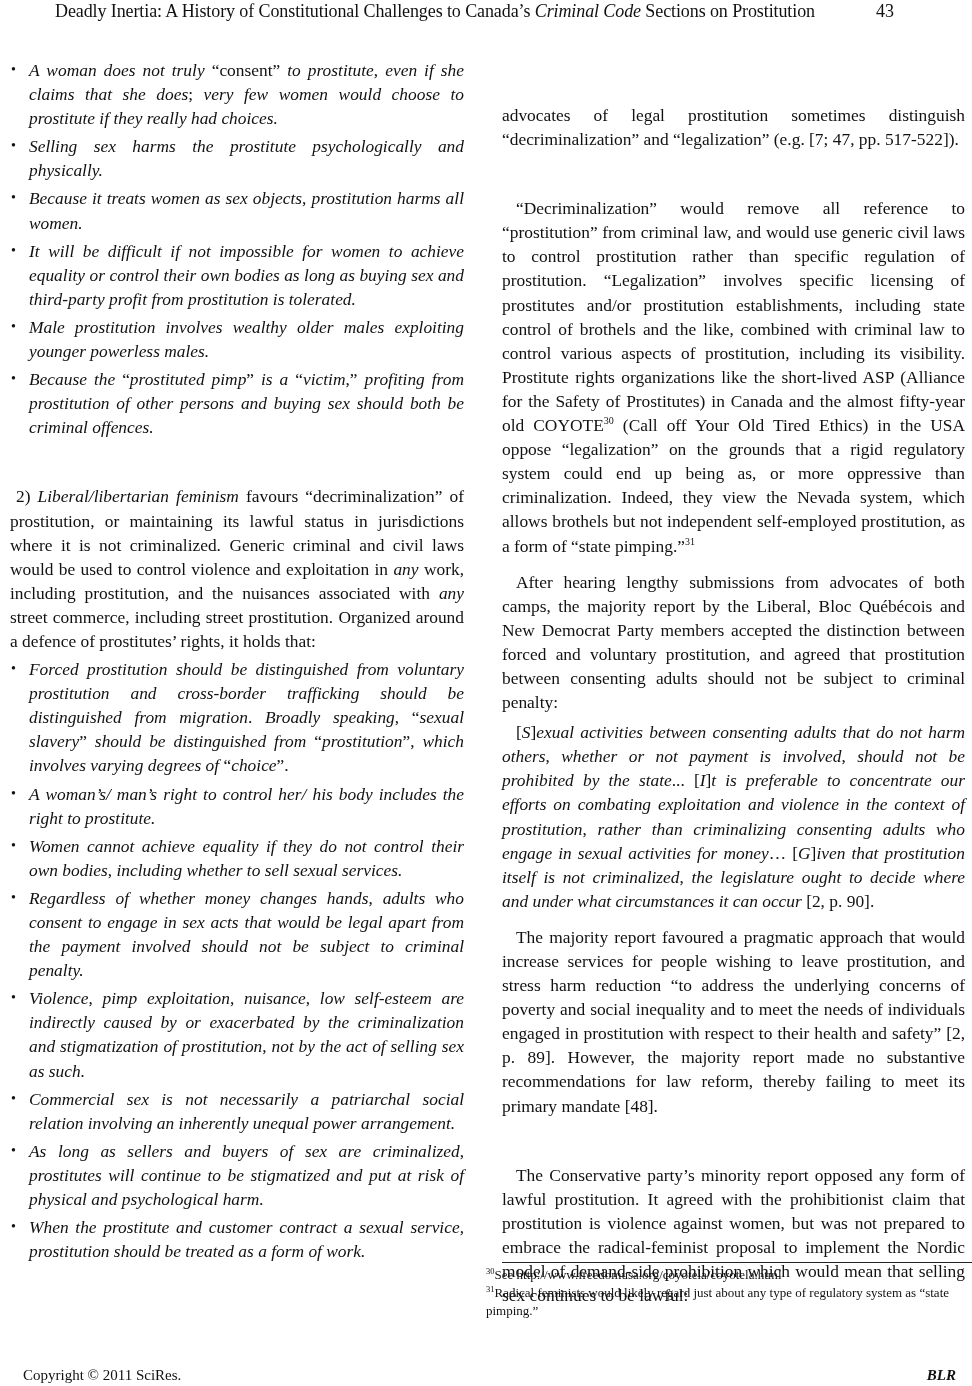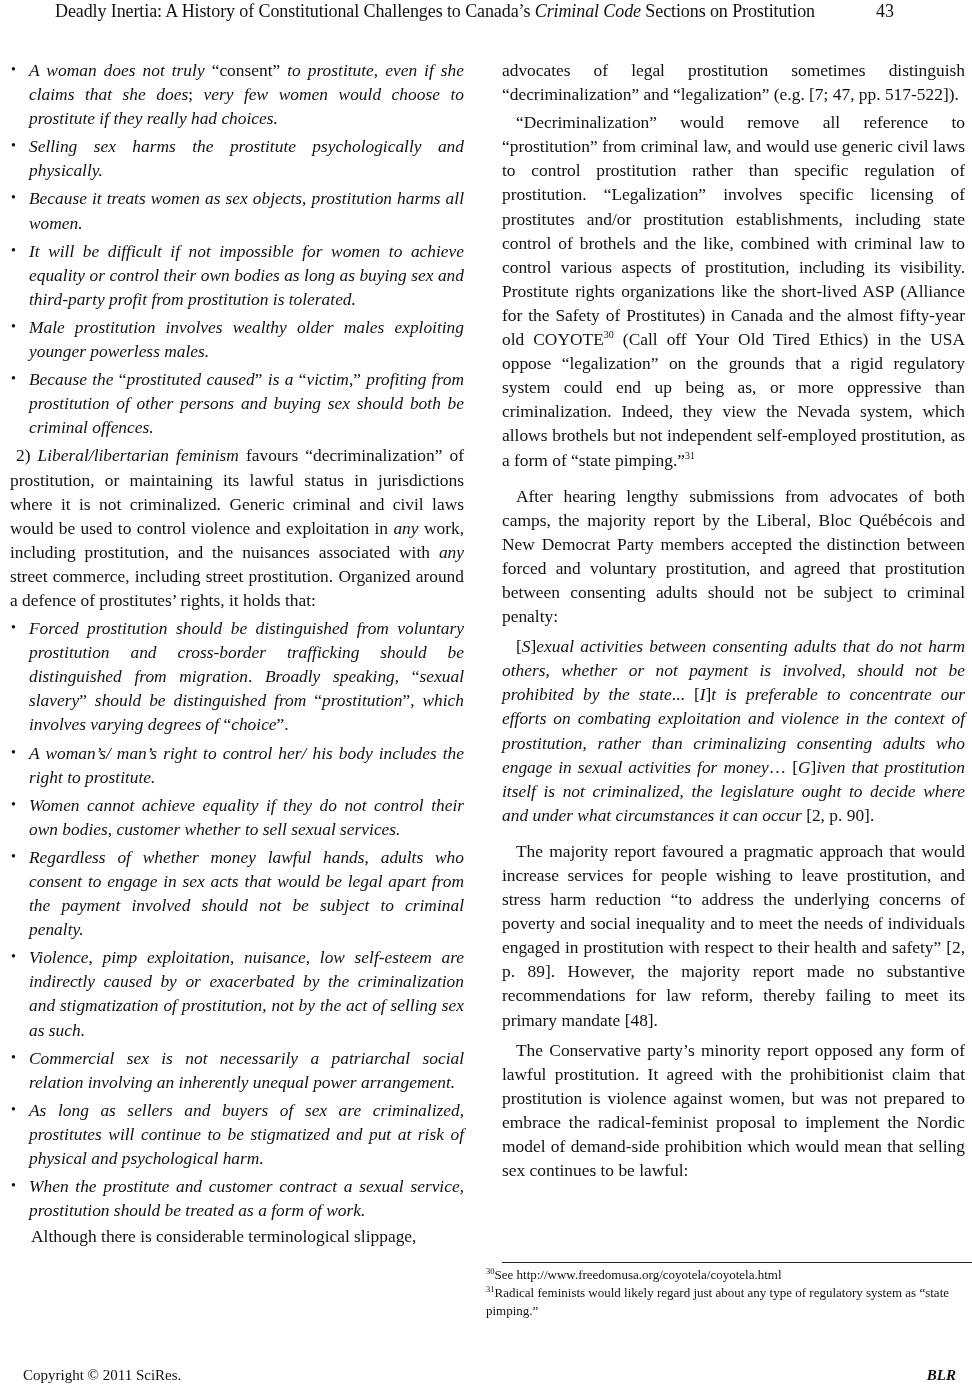--- a/index.html
+++ b/index.html
@@ -17,21 +17,21 @@
   .col {
     position: absolute; top: 58px;
     font-size: 17.4px; line-height: 24.1px;
     text-align: justify;
   }
   .col.left { left: 10px; width: 454px; }
   .col.right { left: 502px; width: 463px; }
   .bullet-item { position: relative; padding-left: 19px; margin-bottom: 4px; }
   .bullet-item .dot { position: absolute; left: 1px; top: 0; font-style: normal; font-size: 14px; }
   .bullet-item .btxt { display: block; font-style: italic; }
-  .para { text-indent: 14px; margin-bottom: 4px; }
+  .para { text-indent: 14px; margin-bottom: 4px; margin-top: 45px; }
   .para.noindent { text-indent: 0; }
   .para.gap { margin-top: 12px; margin-bottom: 6px; }
   .quote { text-indent: 14px; margin-bottom: 4px; }
   i, .it { font-style: italic; }
   .up { font-style: normal; }
   sup { font-size: 10px; line-height: 0; vertical-align: 7px; }
   .fn-rule { position: absolute; left: 502px; top: 1262px; width: 470px; height: 0; border-top: 1px solid #222; }
   .footnotes {
     position: absolute; left: 486px; top: 1266px; width: 470px;
     font-size: 13px; line-height: 18px;
@@ -66,59 +66,58 @@
       <div class="bullet-item">
         <span class="dot">•</span>
         <span class="btxt"><span>It will be difficult if not impossible for women to achieve equality or control their own bodies as long as buying sex and third-party profit from prostitution is tolerated.</span></span>
       </div>
       <div class="bullet-item">
         <span class="dot">•</span>
         <span class="btxt"><span>Male prostitution involves wealthy older males exploiting younger powerless males.</span></span>
       </div>
       <div class="bullet-item">
         <span class="dot">•</span>
-        <span class="btxt"><span>Because the </span><span class="up">“</span><span>prostituted caused</span><span class="up">”</span><span> is a </span><span class="up">“</span><span>victim</span><span class="up">,” </span><span>profiting from prostitution of other persons and buying sex should both be criminal offences.</span></span>
+        <span class="btxt"><span>Because the </span><span class="up">“</span><span>prostituted pimp</span><span class="up">”</span><span> is a </span><span class="up">“</span><span>victim</span><span class="up">,” </span><span>profiting from prostitution of other persons and buying sex should both be criminal offences.</span></span>
       </div>
     </div>
   <div class="para" style="text-indent:6px;"><span>2) </span><i>Liberal/libertarian feminism</i><span> favours “decriminalization” of prostitution, or maintaining its lawful status in jurisdictions where it is not criminalized. Generic criminal and civil laws would be used to control violence and exploitation in </span><i>any</i><span> work, including prostitution, and the nuisances associated with </span><i>any</i><span> street commerce, including street prostitution. Organized around a defence of prostitutes’ rights, it holds that:</span></div>
   <div>
       <div class="bullet-item">
         <span class="dot">•</span>
         <span class="btxt"><span>Forced prostitution should be distinguished from voluntary prostitution and cross-border trafficking should be distinguished from migration</span><span class="up">. </span><span>Broadly speaking</span><span class="up">, “</span><span>sexual slavery</span><span class="up">” </span><span>should be distinguished from </span><span class="up">“</span><span>prostitution</span><span class="up">”, </span><span>which involves varying degrees of </span><span class="up">“</span><span>choice</span><span class="up">”.</span></span>
       </div>
       <div class="bullet-item">
         <span class="dot">•</span>
         <span class="btxt"><span>A woman’s/ man’s right to control her/ his body includes the right to prostitute.</span></span>
       </div>
       <div class="bullet-item">
         <span class="dot">•</span>
-        <span class="btxt"><span>Women cannot achieve equality if they do not control their own bodies</span><span class="up">, </span><span>customer whether to sell sexual services.</span></span>
+        <span class="btxt"><span>Women cannot achieve equality if they do not control their own bodies</span><span class="up">, </span><span>including whether to sell sexual services.</span></span>
       </div>
       <div class="bullet-item">
         <span class="dot">•</span>
-        <span class="btxt"><span>Regardless of whether money lawful hands</span><span class="up">, </span><span>adults who consent to engage in sex acts that would be legal apart from the payment involved should not be subject to criminal penalty.</span></span>
+        <span class="btxt"><span>Regardless of whether money changes hands</span><span class="up">, </span><span>adults who consent to engage in sex acts that would be legal apart from the payment involved should not be subject to criminal penalty.</span></span>
       </div>
       <div class="bullet-item">
         <span class="dot">•</span>
         <span class="btxt"><span>Violence</span><span class="up">, </span><span>pimp exploitation</span><span class="up">, </span><span>nuisance</span><span class="up">, </span><span>low self-esteem are indirectly caused by or exacerbated by the criminalization and stigmatization of prostitution</span><span class="up">, </span><span>not by the act of selling sex as such.</span></span>
       </div>
       <div class="bullet-item">
         <span class="dot">•</span>
         <span class="btxt"><span>Commercial sex is not necessarily a patriarchal social relation involving an inherently unequal power arrangement.</span></span>
       </div>
       <div class="bullet-item">
         <span class="dot">•</span>
         <span class="btxt"><span>As long as sellers and buyers of sex are criminalized</span><span class="up">, </span><span>prostitutes will continue to be stigmatized and put at risk of physical and psychological harm.</span></span>
       </div>
       <div class="bullet-item">
         <span class="dot">•</span>
         <span class="btxt"><span>When the prostitute and customer contract a sexual service</span><span class="up">, </span><span>prostitution should be treated as a form of work.</span></span>
       </div>
     </div>
-  <div class="para" style="text-align:left; text-indent:21px; margin-top:-2px;"><span>Although there is considerable terminological slippage,</span></div>
 </div>
 
 <div class="col right">
   <div class="para noindent"><span>advocates of legal prostitution sometimes distinguish “decriminalization” and “legalization” (e.g. [7; 47, pp. 517-522]).</span></div>
   <div class="para"><span>“Decriminalization” would remove all reference to “prostitution” from criminal law, and would use generic civil laws to control prostitution rather than specific regulation of prostitution. “Legalization” involves specific licensing of prostitutes and/or prostitution establishments, including state control of brothels and the like, combined with criminal law to control various aspects of prostitution, including its visibility. Prostitute rights organizations like the short-lived ASP (Alliance for the Safety of Prostitutes) in Canada and the almost fifty-year old COYOTE</span><sup>30</sup><span> (Call off Your Old Tired Ethics) in the USA oppose “legalization” on the grounds that a rigid regulatory system could end up being as, or more oppressive than criminalization. Indeed, they view the Nevada system, which allows brothels but not independent self-employed prostitution, as a form of “state pimping.”</span><sup>31</sup></div>
   <div class="para gap"><span>After hearing lengthy submissions from advocates of both camps, the majority report by the Liberal, Bloc Québécois and New Democrat Party members accepted the distinction between forced and voluntary prostitution, and agreed that prostitution between consenting adults should not be subject to criminal penalty:</span></div>
   <div class="quote"><span>[</span><i>S</i><span>]</span><i>exual activities between consenting adults that do not harm others</i><span>, </span><i>whether or not payment is involved</i><span>, </span><i>should not be prohibited by the state</i><span>... [</span><i>I</i><span>]</span><i>t is preferable to concentrate our efforts on combating exploitation and violence in the context of prostitution</i><span>, </span><i>rather than criminalizing consenting adults who engage in sexual activities for money</i><span>… [</span><i>G</i><span>]</span><i>iven that prostitution itself is not criminalized</i><span>, </span><i>the legislature ought to decide where and under what circumstances it can occur</i><span> [2, p. 90].</span></div>
   <div class="para gap"><span>The majority report favoured a pragmatic approach that would increase services for people wishing to leave prostitution, and stress harm reduction “to address the underlying concerns of poverty and social inequality and to meet the needs of individuals engaged in prostitution with respect to their health and safety” [2, p. 89]. However, the majority report made no substantive recommendations for law reform, thereby failing to meet its primary mandate [48].</span></div>
   <div class="para"><span>The Conservative party’s minority report opposed any form of lawful prostitution. It agreed with the prohibitionist claim that prostitution is violence against women, but was not prepared to embrace the radical-feminist proposal to implement the Nordic model of demand-side prohibition which would mean that selling sex continues to be lawful:</span></div>
 </div>

